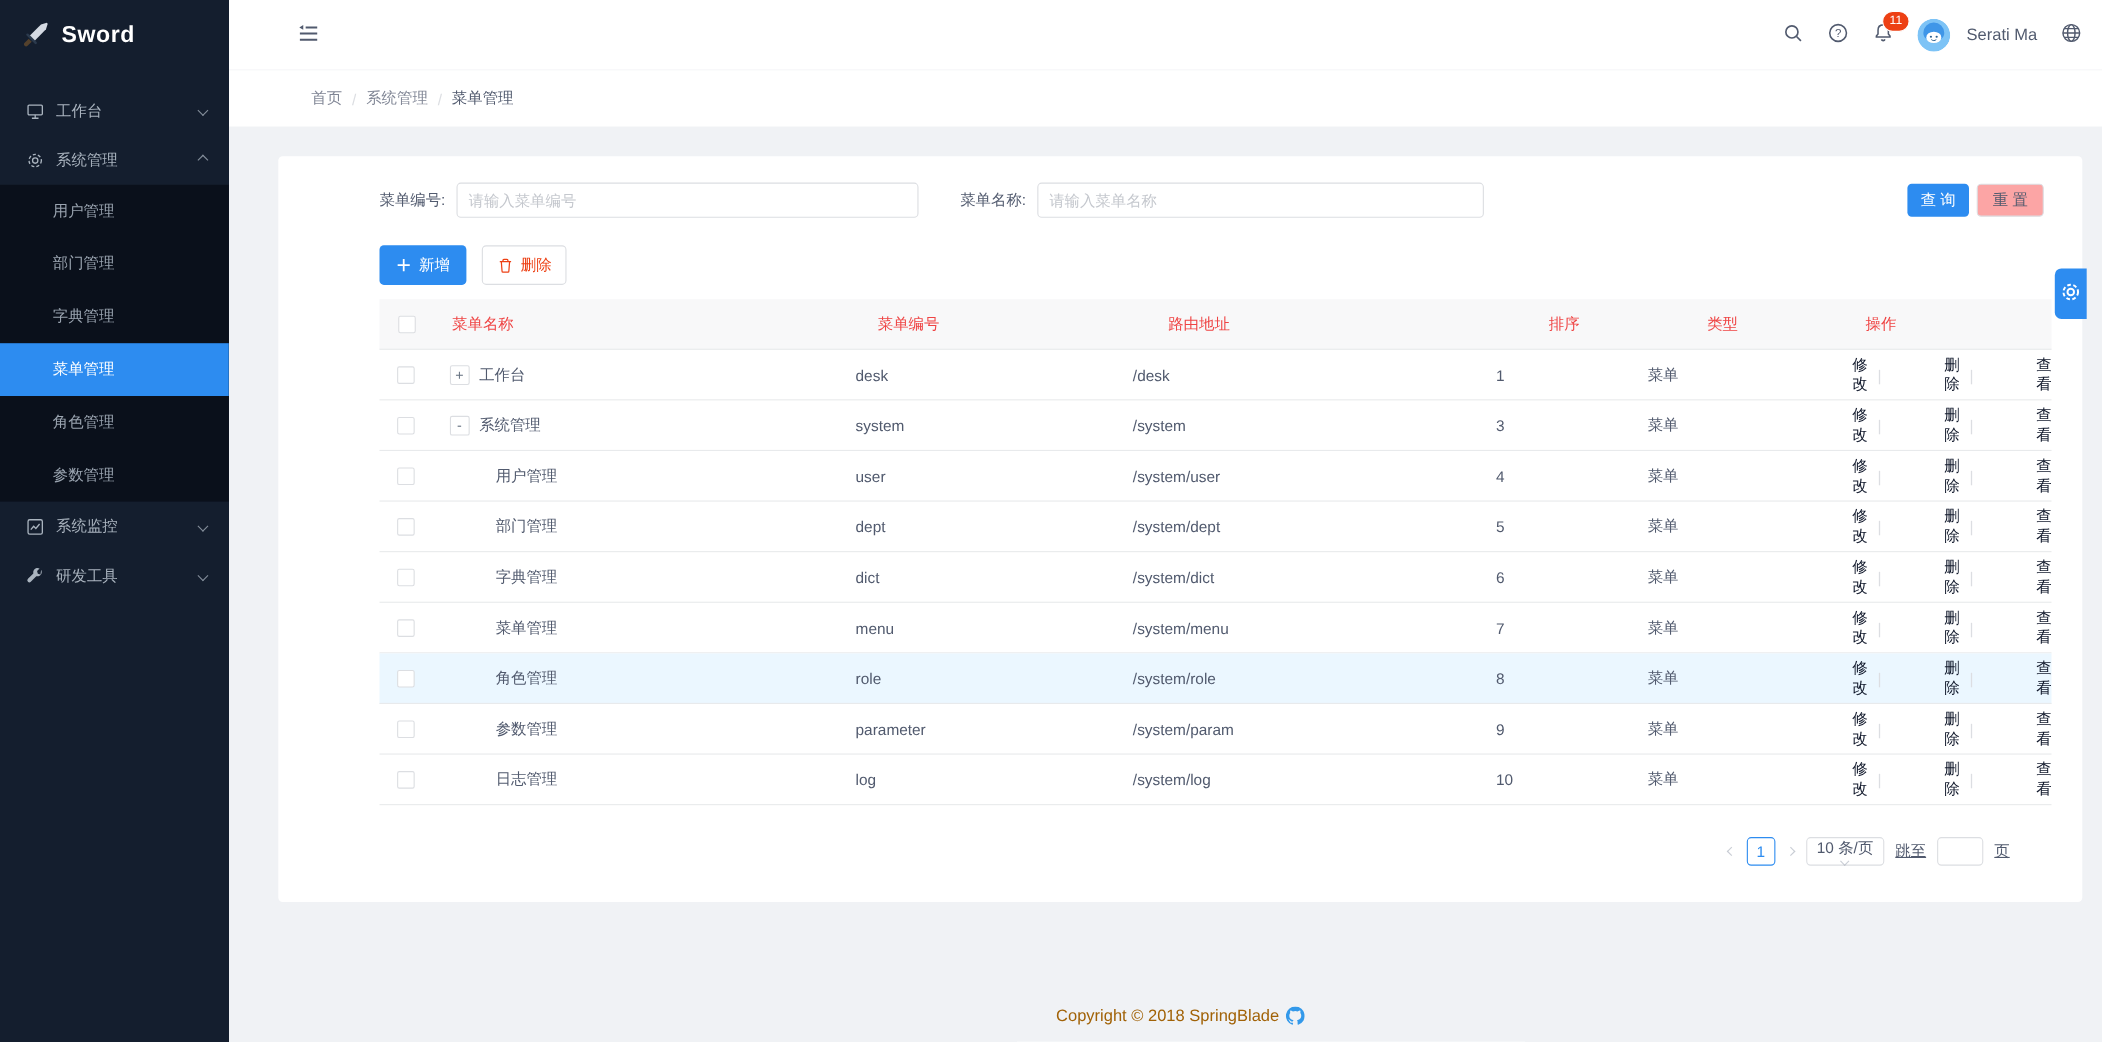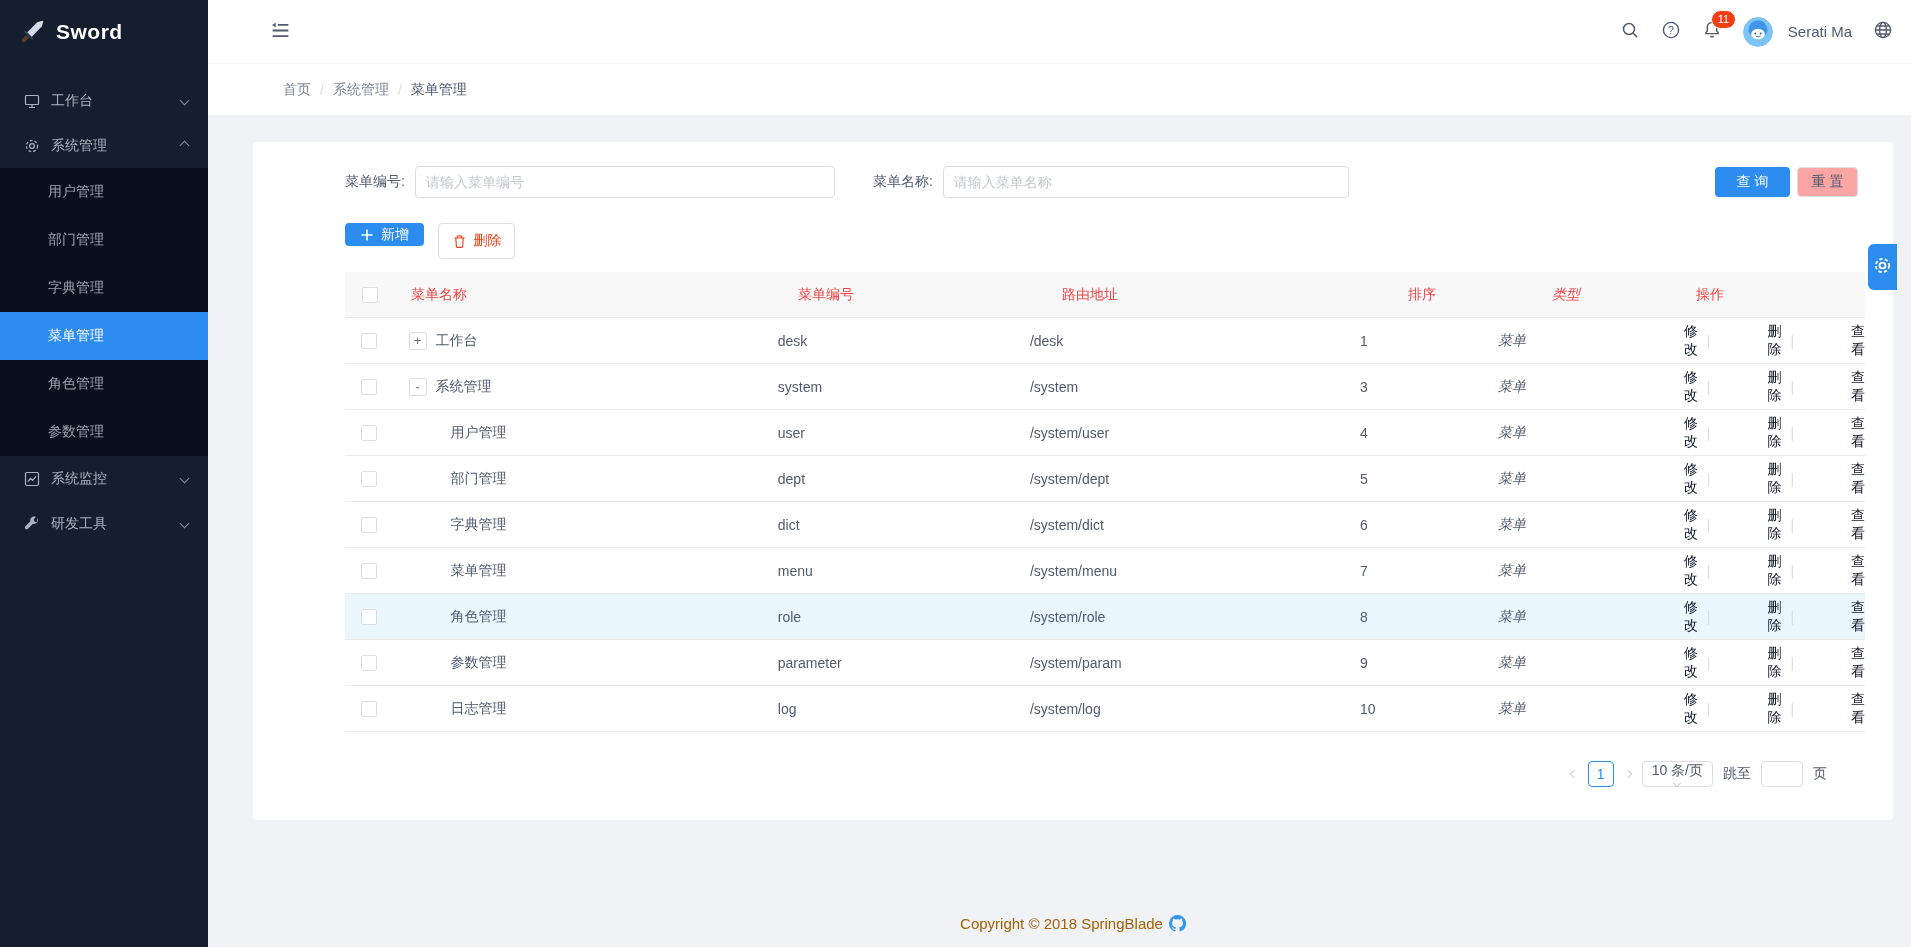--- a/index.html
+++ b/index.html
@@ -39,50 +39,50 @@
   .content { padding:27px 18px 0 45px; height:832px; }
   .card { background:#fff; border-radius:4px; height:678px; padding:0 92px; position:relative; }
   
   .filter-row { display:flex; align-items:center; padding-top:24px; }
   .f-label { color:#515a6e; margin-right:10px; white-space:nowrap; }
   .f-label.second { margin-left:38px; }
   .f-input { height:32px; border:1px solid #dcdee2; border-radius:4px; padding:0 10px; font-size:14px; color:#515a6e; outline:none; font-family:inherit; }
   .f-input::placeholder { color:#c5c8ce; }
   .w1 { width:420px; } .w2 { width:406px; }
   .btn { display:inline-flex; align-items:center; justify-content:center; border:none; border-radius:4px; font-size:14px; cursor:pointer; font-family:inherit; }
-  .btn-query { position:absolute; top:25px; right:103px; width:75px; height:30px; background:#2d8cf0; color:#fff; }
+  .btn-query { position:absolute; top:25px; right:103px; width:56px; height:30px; background:#2d8cf0; color:#fff; }
   .btn-reset { position:absolute; top:25px; right:35px; width:61px; height:30px; background:#fca5a5; border:1px solid #dcdee2; color:#515a6e; }
   
   .toolbar { margin-top:25px; display:flex; gap:14px; }
-  .btn-add { width:79px; height:23px; background:#2d8cf0; color:#fff; gap:7px; }
+  .btn-add { width:79px; height:36px; background:#2d8cf0; color:#fff; gap:7px; }
   .btn-del { width:77px; height:36px; background:#fff; border:1px solid #dcdee2; color:#ed4014; gap:7px; }
   .bi { display:inline-flex; }
   
   .table { margin-top:13px; width:1520px; }
   .t-header { display:flex; align-items:center; height:46px; background:#f8f8f9; border-bottom:1px solid #e8eaec; color:#ef4444; }
   .t-row { display:flex; align-items:center; height:46px; border-bottom:1px solid #e8eaec; color:#515a6e; }
   .t-row.hl { background:#ebf7ff; }
   .tcell { padding-left:16px; display:flex; align-items:center; }
   .c0 { width:50px; padding-left:0; justify-content:center; }
   .c1 { width:387px; } .c2 { width:264px; } .c3 { width:346px; }
-  .c4 { width:144px; } .c5 { width:144px;font-style:italic; } .c6 { flex:1; }
+  .c4 { width:144px; } .c5 { width:144px; } .c6 { flex:1; }
   .checkbox { width:16px; height:16px; border:1px solid #dcdee2; border-radius:2px; background:#fff; display:inline-block; cursor:pointer; }
   .expand-box { width:18px; height:18px; border:1px solid #dcdee2; border-radius:2px; background:#fff; color:#657180; font-size:13px; line-height:16px; display:inline-flex; align-items:center; justify-content:center; margin-right:9px; cursor:pointer; }
   .lvl2 { margin-left:42px; }
   .op-link { color:#0f172a; cursor:pointer;margin-left:48px; }
   .op-sep { color:#dcdee2; margin:0 9px; }
   
   .pagination { display:flex; justify-content:flex-end; align-items:center; margin-top:17px; margin-right:-28px; gap:8px; color:#515a6e; }
   .pg-arrow { color:#b6bcc6; display:inline-flex; padding:0 3px; cursor:pointer; }
   .pg-arrow .chev { width:6px; height:6px; }
   .pg-num { min-width:26px; height:26px; border:1px solid #2d8cf0; color:#2d8cf0; border-radius:4px; display:inline-flex; align-items:center; justify-content:center; background:#fff; cursor:pointer; }
   .pg-select { height:26px; border:1px solid #dcdee2; border-radius:4px; background:#fff; display:inline-flex; align-items:center; padding:0 9px; cursor:pointer; color:#515a6e;flex-direction:column; }
   .pg-select .chev { width:6px; height:6px; color:#b6bcc6; }
   .pg-input { width:42px; height:26px; border:1px solid #dcdee2; border-radius:4px; outline:none; padding:0 6px; font-family:inherit; }
-  .pg-text { margin:16px 2px; }
+  .pg-text { margin:16px 2px;text-decoration:underline; }
   
   .footer { text-align:center; margin-top:95px; color:#a16207; font-size:15px; display:flex; align-items:center; justify-content:center; gap:6px; }
   .gh { display:inline-flex; cursor:pointer; }
   
   .setting-trigger { position:absolute; left:1868px; top:244px; width:29px; height:46px; background:#2d8cf0; border-radius:6px 0 0 6px; display:flex; align-items:center; justify-content:center; cursor:pointer; z-index:20; }
 </style>
 </head>
 <body>
 
 <div class="sidebar">

